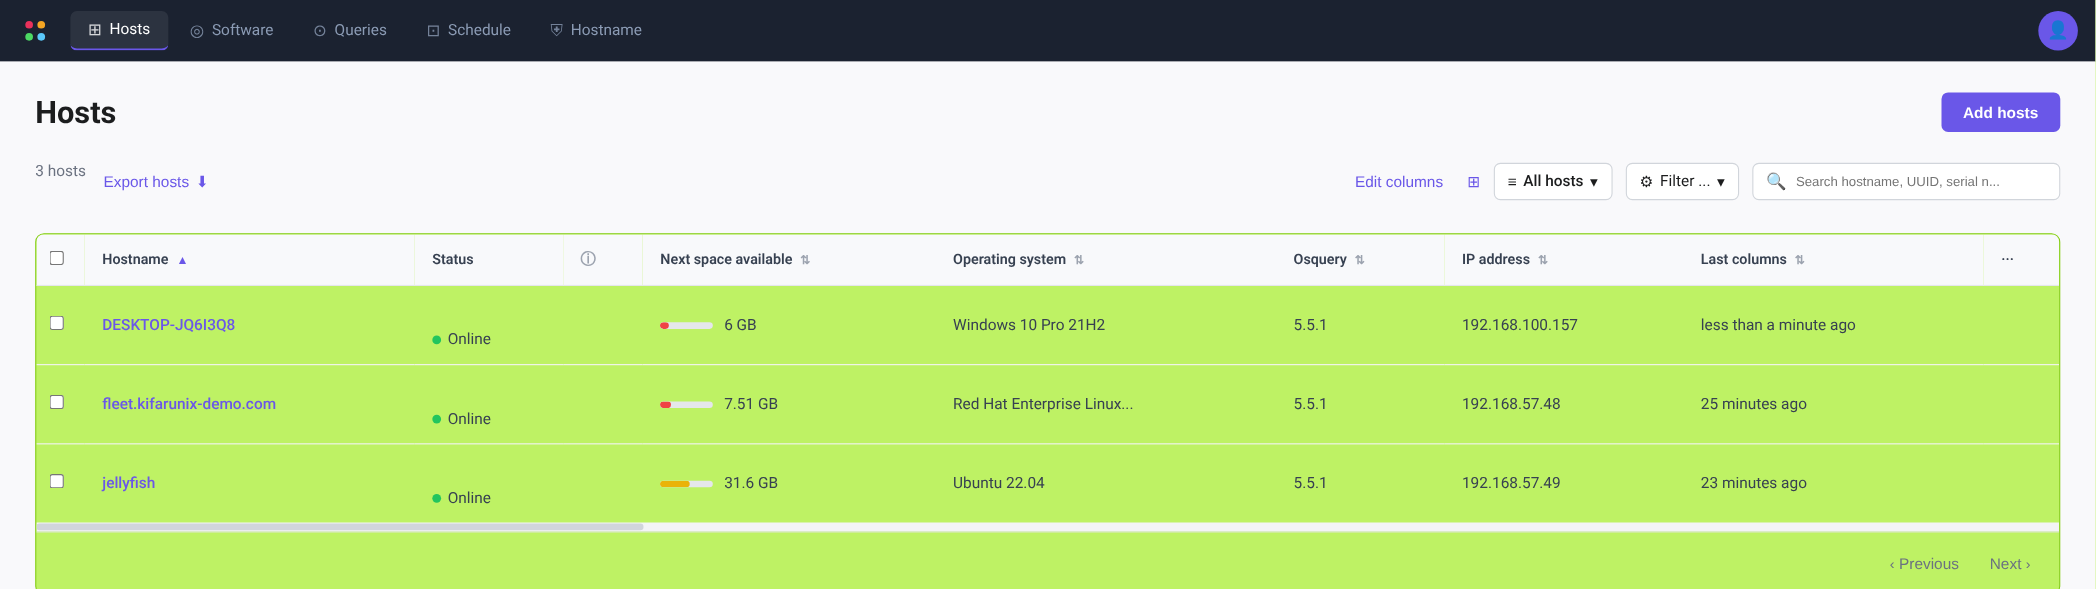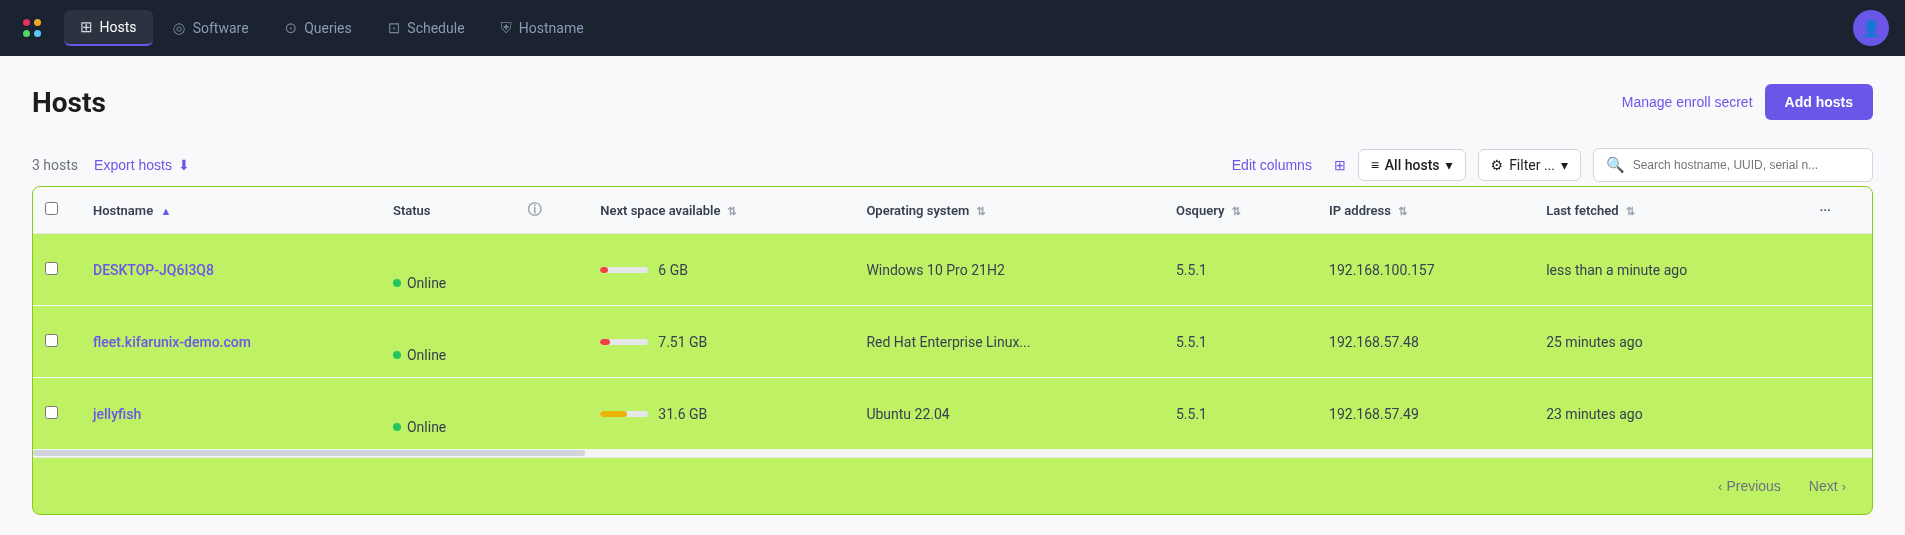--- a/index.html
+++ b/index.html
@@ -100,22 +100,21 @@
       border-radius: 6px;
       padding: 10px 20px;
       font-size: 14px;
       font-weight: 600;
       cursor: pointer;
     }
 
     
     .toolbar {
       display: flex;
-      align-items: center;
-      margin-bottom: 4px;
+      margin-bottom: 30px;
       gap: 12px;
     }
     .hosts-count {
       font-size: 14px;
       color: #6b7280;
       margin-right: 4px;
     }
     .export-hosts-btn {
       background: none;
       border: none;
@@ -343,21 +342,20 @@
   </a>
 
   <div class="topnav-spacer"></div>
   <button class="avatar-btn">👤</button>
 </nav>
 
 <div class="page">
 
   <div class="page-header">
     <h1 class="page-title">Hosts</h1>
-    <button class="btn-manage-enroll">Manage enroll secret</button>
     <button class="btn-add-hosts">Add hosts</button>
   </div>
 
   <div class="toolbar">
     <span class="hosts-count">3 hosts</span>
     <button class="export-hosts-btn">
       <span>Export hosts</span>
       <span>⬇</span>
     </button>
     <div class="toolbar-spacer"></div>
@@ -409,21 +407,21 @@
             </th>
             <th>
               <span>Osquery</span>
               <span class="sort-icon">⇅</span>
             </th>
             <th>
               <span>IP address</span>
               <span class="sort-icon">⇅</span>
             </th>
             <th>
-              <span>Last fetched</span>
+              <span>Last columns</span>
               <span class="sort-icon">⇅</span>
             </th>
             <th>···</th>
           </tr>
         </thead>
         <tbody id="table-body">
 
         <tr>
     <td class="col-check">
       <input type="checkbox" style="">

